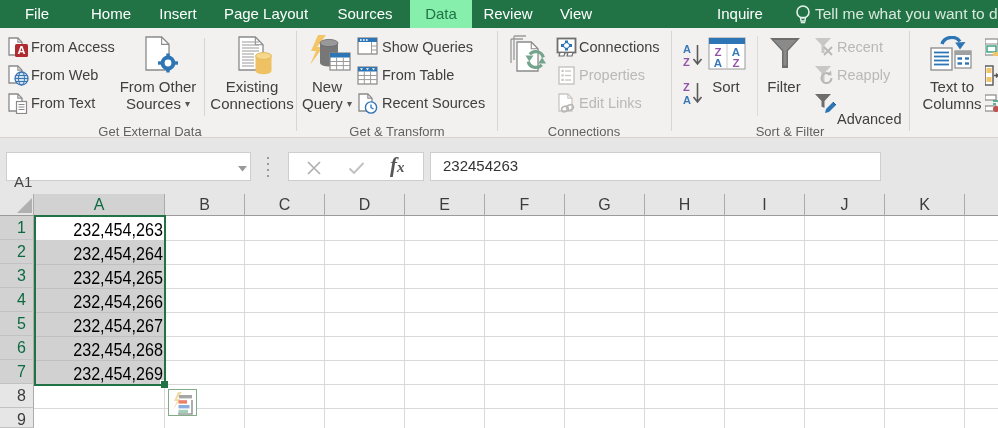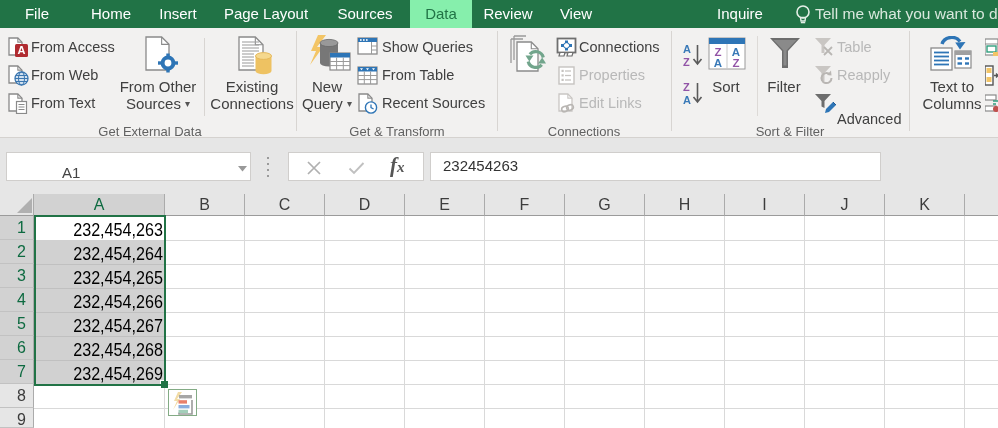--- a/index.html
+++ b/index.html
@@ -263,21 +263,21 @@
   <span id="ic-filter" class="abs" style="left:769px; top:9px;"><svg width="32" height="34" viewBox="0 0 32 34">
         <path d="M1 1 L31 1 L19 14 L19 31 L13 31 L13 14 Z" fill="#6d6d6d"></path>
         <path d="M4.5 3 L27.5 3 L17.5 13.5 L17.5 28.5 L14.5 28.5 L14.5 13.5 Z" fill="#8a8a8a"></path>
       </svg></span>
   <div class="bigtext" style="left:749px; top:50px; width:70px;">Filter</div>
 
   <span id="ic-clear" class="abs" style="left:814px; top:9px;"><svg width="22" height="21" viewBox="0 0 22 21">
         <path d="M1 1 L17 1 L10.5 8 L10.5 16 L7.5 16 L7.5 8 Z" fill="#c9c6c3"></path>
         <path d="M10 10 L18 18 M18 10 L10 18" stroke="#b9b6b3" stroke-width="1.8"></path>
       </svg></span>
-  <div class="rtext dis" style="left:837px; top:11px;">Table</div>
+  <div class="rtext dis" style="left:837px; top:11px;">Recent</div>
   <span id="ic-reapply" class="abs" style="left:814px; top:37px;"><svg width="22" height="21" viewBox="0 0 22 21">
         <path d="M1 1 L17 1 L10.5 8 L10.5 16 L7.5 16 L7.5 8 Z" fill="#c9c6c3"></path>
         <path d="M17.5 13 a5 5 0 1 1 -1.5 -3.5" fill="none" stroke="#b9b6b3" stroke-width="2"></path>
         <path d="M17 5.5 L17.5 10.5 L13 10 Z" fill="#b9b6b3"></path>
       </svg></span>
   <div class="rtext dis" style="left:837px; top:39px;">Reapply</div>
   <span id="ic-adv" class="abs" style="left:814px; top:65px;"><svg width="24" height="22" viewBox="0 0 24 22">
         <path d="M1 1 L17 1 L10.5 8 L10.5 15 L7.5 13.5 L7.5 8 Z" fill="#6d6d6d"></path>
         <path d="M12 16 L19 9 L22 12 L15 19 L11 20 Z" fill="#2e75b6"></path>
         <path d="M19 9 L22 12" stroke="#1e5a94" stroke-width="1"></path>
@@ -320,21 +320,21 @@
   <span id="ic-edge3" class="abs" style="left:985px; top:65px;"><svg width="13" height="21" viewBox="0 0 13 21">
         <rect x="0" y="2" width="11" height="5" fill="#fff" stroke="#8a8a8a" stroke-width="1.2"></rect>
         <rect x="0" y="13" width="11" height="5" fill="#fff" stroke="#8a8a8a" stroke-width="1.2"></rect>
         <path d="M8 8 L13 8 M8 11 L11 11" stroke="#2f9e7d" stroke-width="1.4"></path>
         <circle cx="11" cy="16" r="3" fill="#c0504d"></circle>
       </svg></span>
 </div>
 
 <div class="abs" id="fbar">
   <div class="whitebox" id="namebox">
-    <div class="abs" style="left:7px; top:11px; font-size:15px; color:#444;margin-left:48px;">A1</div>
+    <div class="abs" style="left:7px; top:20px; font-size:15px; color:#444;">A1</div>
     <svg class="abs" style="left:231px; top:13px;" width="9" height="6" viewBox="0 0 9 6">
         <path d="M0 0 L9 0 L4.5 5.5 Z" fill="#999"></path>
       </svg>
   </div>
   <div class="abs" style="left:266px; top:17px; width:4px; height:24px;
        background-image:radial-gradient(circle, #9a9a9a 1.1px, transparent 1.3px);
        background-size:4px 6px; background-repeat:repeat-y;"></div>
   <div class="whitebox" id="fxbox">
     <svg class="abs" style="left:17px; top:7px;" width="16" height="16" viewBox="0 0 16 16">
       <path d="M2 2 L14 14 M14 2 L2 14" stroke="#b0b0b0" stroke-width="1.7"></path>

